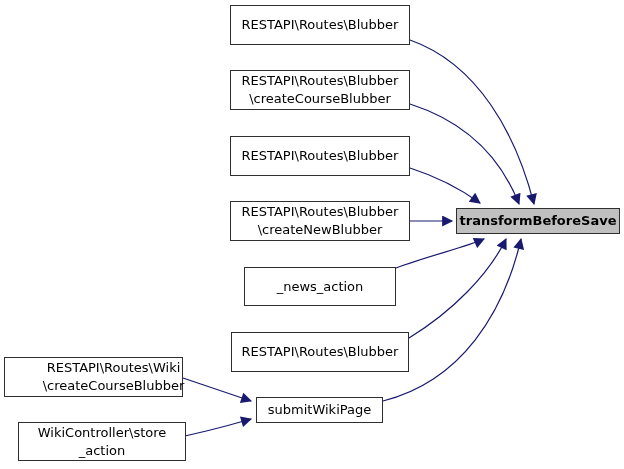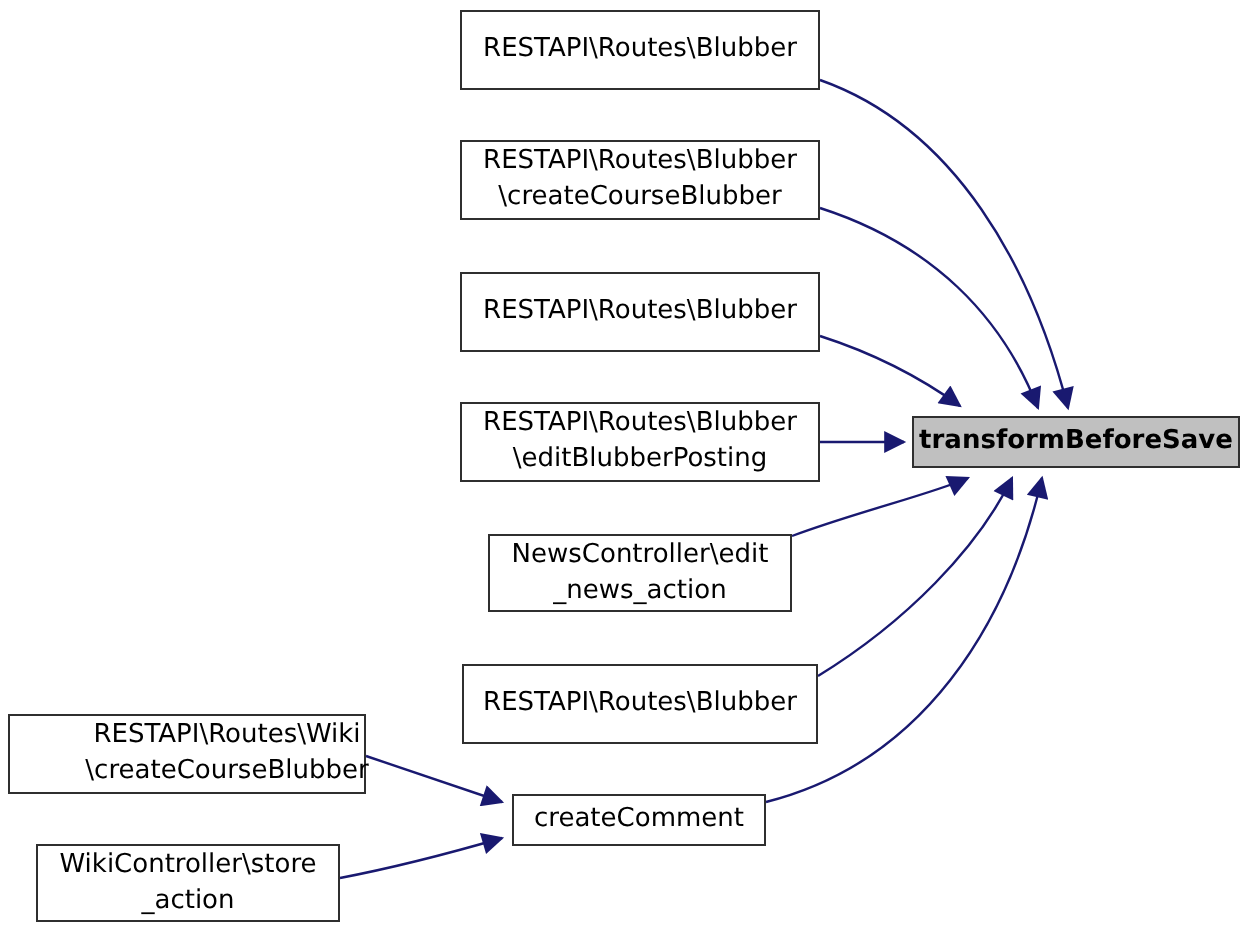--- a/index.html
+++ b/index.html
@@ -35,21 +35,21 @@
   }
   .node.focus{background:var(--focus-fill);font-weight:bold;}
   
   .n-create-comment       {left:230px;top:5px;  width:180px;height:40px;}
   .n-create-course-blubber{left:230px;top:70px; width:180px;height:40px;}
   .n-create-new-blubber   {left:230px;top:136px;width:180px;height:40px;}
   .n-create-user-blubber  {left:230px;top:201px;width:180px;height:40px;}
   .n-edit-news-action     {left:244px;top:267px;width:152px;height:39px;}
   .n-edit-blubber-posting {left:231px;top:332px;width:178px;height:40px;}
   .n-put-course-wiki-keyword{left:4px;top:357px;width:179px;height:40px;padding-left:40px;}
-  .n-store-action         {left:18px; top:422px;width:152px;height:39px;}
+  .n-store-action         {left:18px; top:422px;width:168px;height:39px;}
   .n-submit-wiki-page     {left:256px;top:397px;width:127px;height:26px;}
   .n-transform-before-save{left:456px;top:208px;width:164px;height:26px;}
 </style>
 </head>
 <body>
 
 <div class="graph">
 
   <svg class="edges" width="624" height="469" viewBox="0 0 624 469" xmlns="http://www.w3.org/2000/svg">
     <defs>
@@ -76,43 +76,42 @@
     <span>RESTAPI\Routes\Blubber</span>
     <span>\createCourseBlubber</span>
   </div>
 
   <div class="node n-create-new-blubber">
     <span>RESTAPI\Routes\Blubber</span>
   </div>
 
   <div class="node n-create-user-blubber">
     <span>RESTAPI\Routes\Blubber</span>
-    <span>\editBlubberPosting</span>
+    <span>\createNewBlubber</span>
   </div>
 
   <div class="node n-edit-news-action">
-    <span>NewsController\edit</span>
     <span>_news_action</span>
   </div>
 
   <div class="node n-edit-blubber-posting">
     <span>RESTAPI\Routes\Blubber</span>
   </div>
 
   <div class="node n-put-course-wiki-keyword">
     <span>RESTAPI\Routes\Wiki</span>
     <span>\createCourseBlubber</span>
   </div>
 
   <div class="node n-store-action">
     <span>WikiController\store</span>
     <span>_action</span>
   </div>
 
   <div class="node n-submit-wiki-page">
-    <span>createComment</span>
+    <span>submitWikiPage</span>
   </div>
 
   <div class="node focus n-transform-before-save">
     <span>transformBeforeSave</span>
   </div>
 
 </div>
 
 </body></html>

